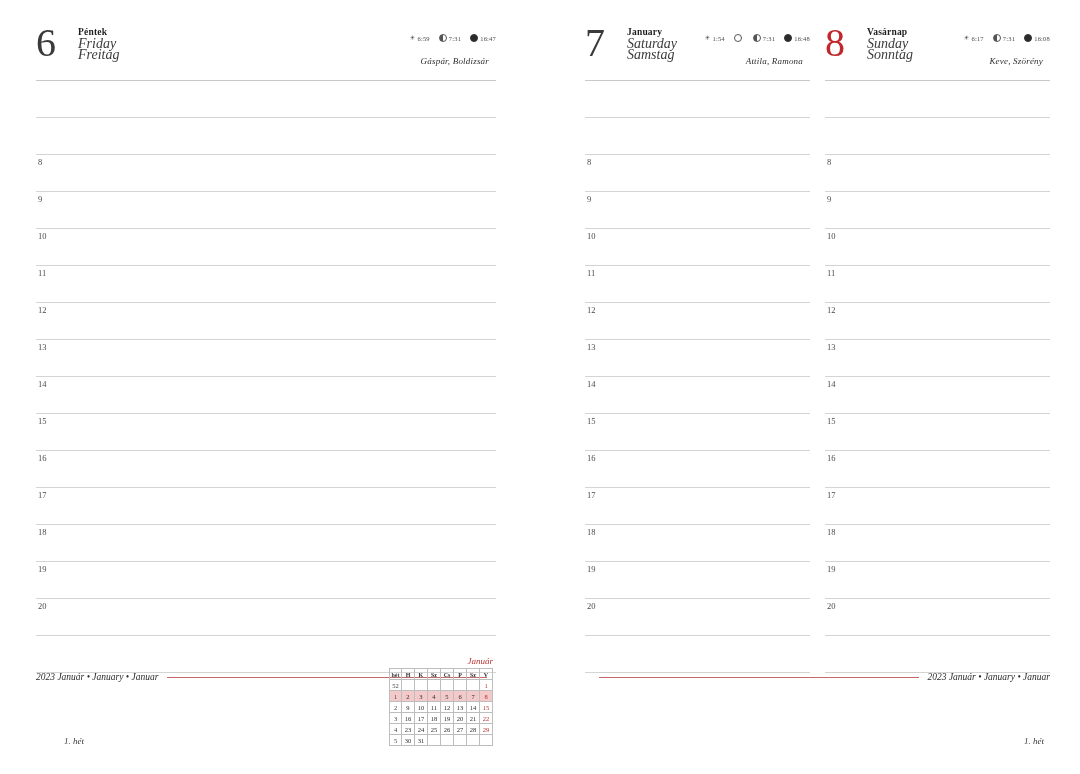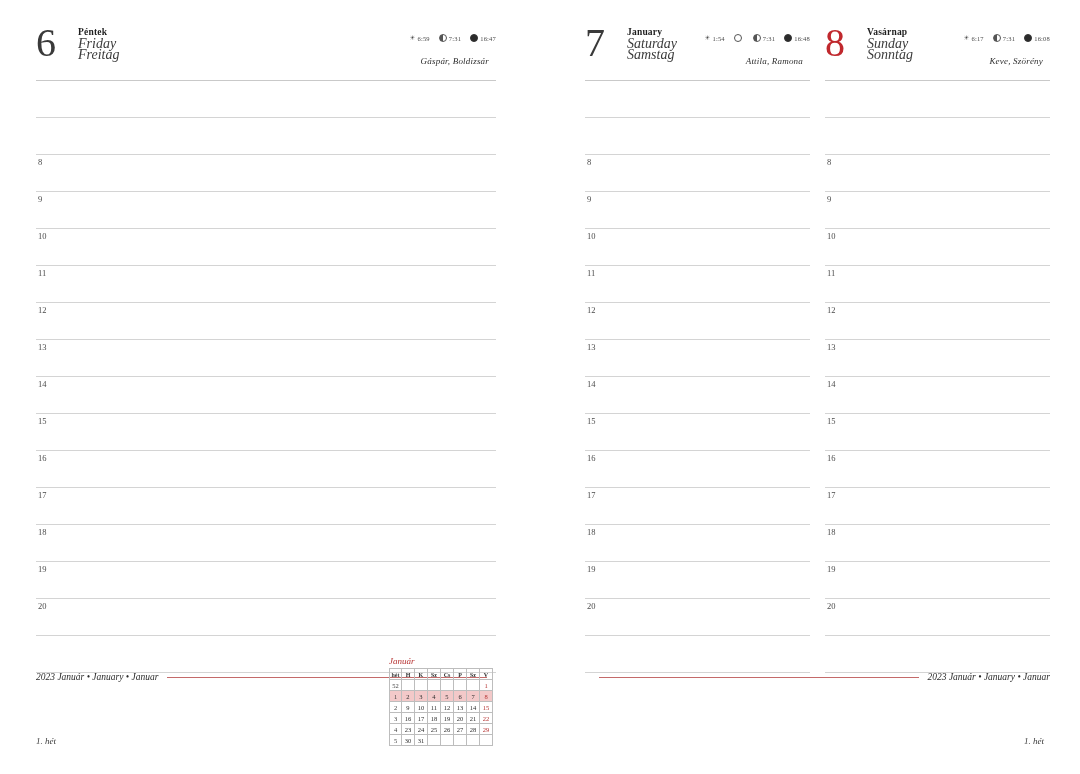--- a/index.html
+++ b/index.html
@@ -139,32 +139,33 @@
     vertical-align: middle;
     height: 1px;
     background: #c46a6a;
   }
   .pagenum {
     position: absolute;
     bottom: 28px;
     font-size: 9px;
     color: #3a3a3a;
     font-style: italic;
+    margin-left: 28px;
   }
 
   
   .minical {
     position: absolute;
     left: 389px;
     bottom: 28px;
     width: 104px;
     font-family: "Liberation Serif", serif;
   }
   .minical-title {
-    text-align: left;
+    text-align: right;
     font-size: 9px;
     font-style: italic;
     color: #b5302f;
     margin-bottom: 2px;
   }
   table.mc {
     border-collapse: collapse;
     width: 104px;
     font-size: 6.5px;
     color: #2e2e2e;

